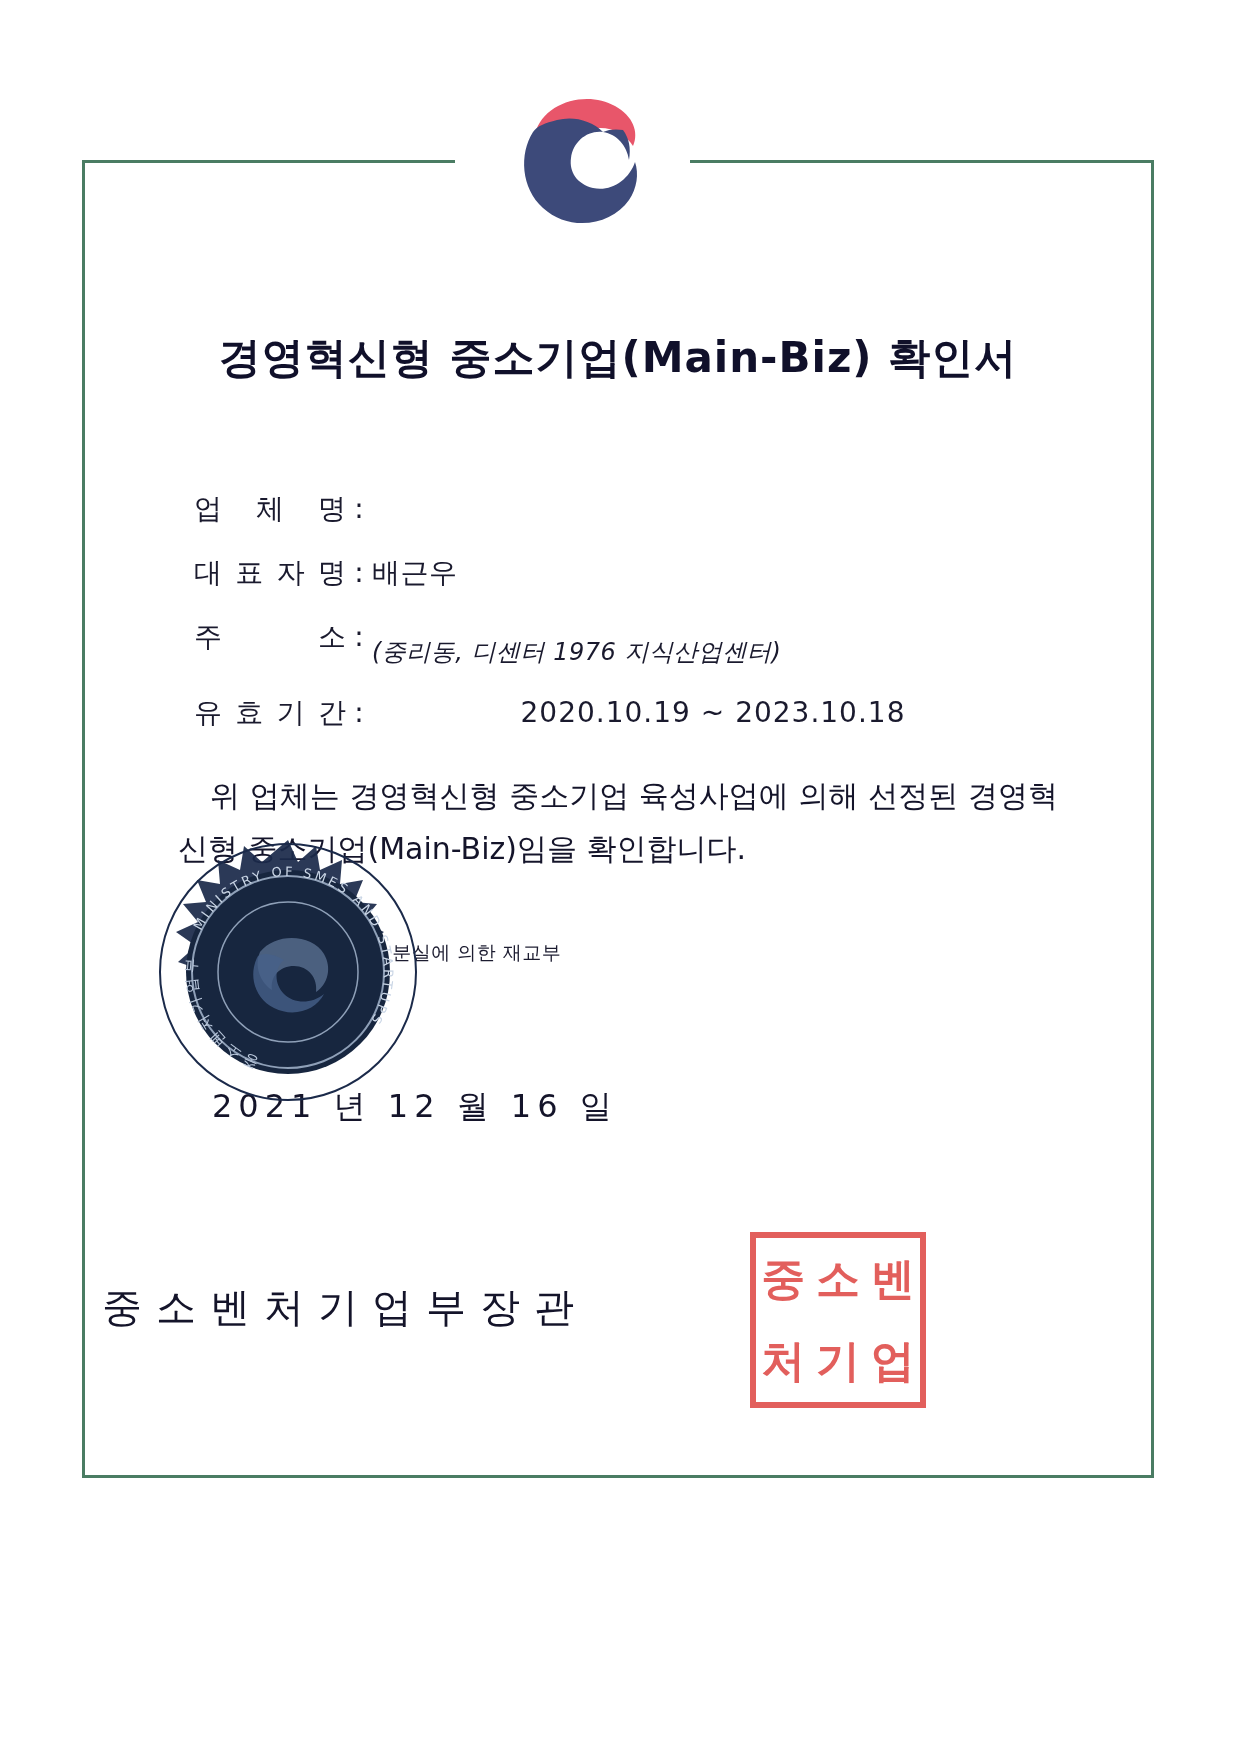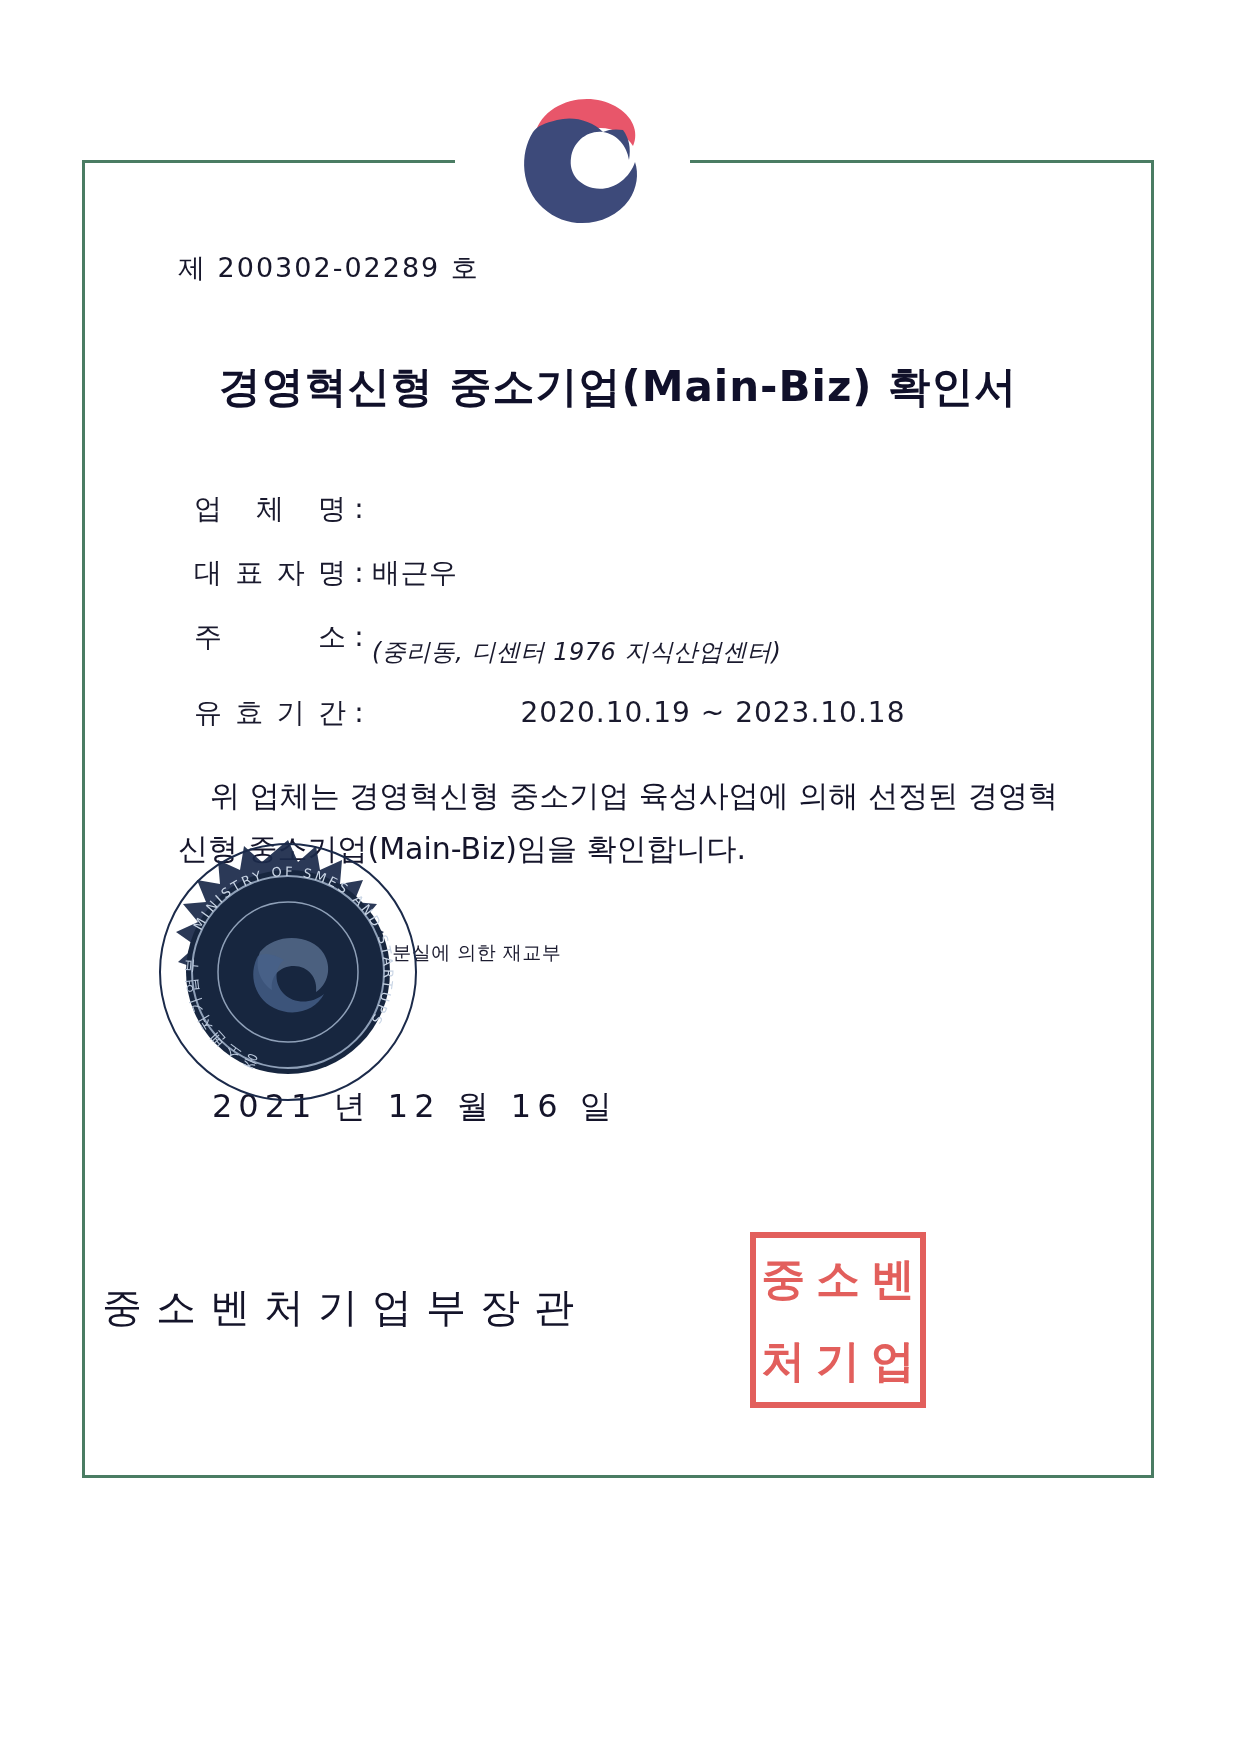--- a/index.html
+++ b/index.html
@@ -73,21 +73,20 @@
     position: absolute;
     left: 0;
     top: 170px;
     width: 100%;
     text-align: center;
     font-size: 42px;
     font-weight: bold;
     letter-spacing: 1px;
     color: #10102a;
     font-family: "DejaVu Sans", sans-serif;
-    margin-top: 29px;
   }
 
   
   .fields {
     position: absolute;
     left: 112px;
     top: 330px;
     width: 860px;
   }
   .field-row {
@@ -234,21 +233,20 @@
     <path d="M120 44 C134 46 144 58 146 72 C148 60 146 50 140 42 C134 41 126 41 120 44 Z" fill="#3d4a7a"></path>
   </svg>
 </div>
 
 <div class="cert-frame">
   
 </div>
 
 <div class="content">
 
-  <div class="doc-number">제 200302-02289 호</div>
 
   <div class="doc-title">경영혁신형 중소기업(Main-Biz) 확인서</div>
 
   <div class="fields">
 
     <div class="field-row">
       <div class="field-label">
         <span>업</span>
         <span>체</span>
         <span>명</span>

